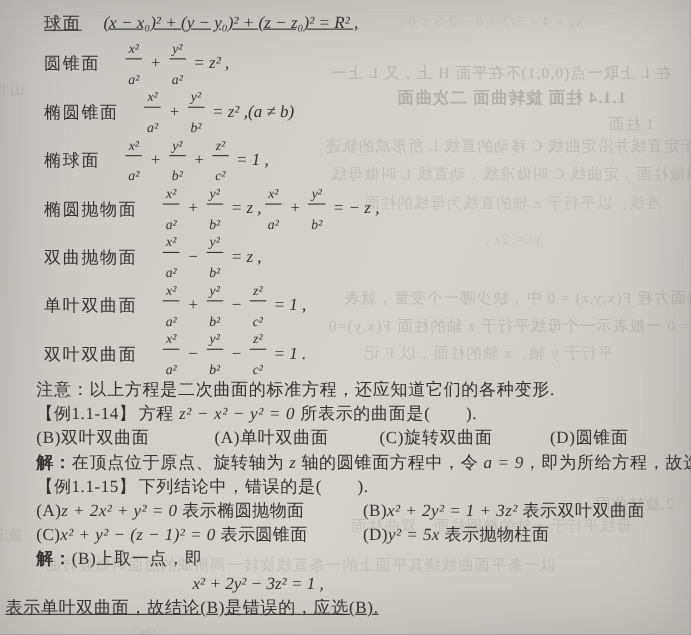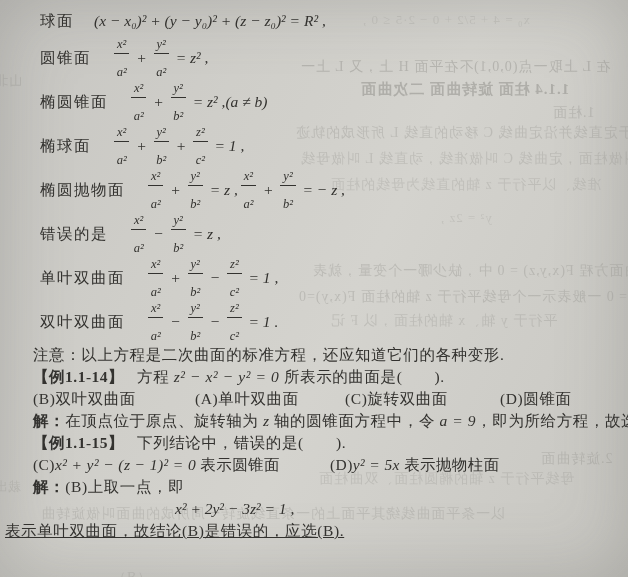--- a/index.html
+++ b/index.html
@@ -15,34 +15,34 @@
     position:absolute;white-space:nowrap;color:#8d8c87;
     filter:blur(0.7px);letter-spacing:1px;
     font-family:"Liberation Serif","DejaVu Serif",serif;
   }
   .bleed.mirror{transform:scaleX(-1);}
   .content{position:absolute;inset:0;padding:6px 8px 0 5px;}
   .surface-row{
     display:flex;align-items:center;height:44px;padding-left:35px;
     font-size:15.5px;
   }
-  .surface-row.short{height:30px;}
+  .surface-row.short{height:30px;text-decoration:underline;}
   .s-label{letter-spacing:1.5px;margin-right:20px;white-space:nowrap;}
   .s-formula{display:flex;align-items:center;}
   .s-formula .m{display:inline-flex;align-items:center;white-space:pre;}
   .m{font-style:italic;font-family:"Liberation Serif","DejaVu Serif",serif;}
   .frac{display:inline-flex;flex-direction:column;align-items:center;line-height:1;margin:16px 3px;vertical-align:middle;}
   .frac .fn{display:block;font-size:12.5px;padding:0 3px 2px 3px;border-bottom:1px solid #33322f;}
   .frac .fd{display:block;font-size:12.5px;padding-top:12px;}
   .para{
     font-size:15.5px;line-height:22px;margin:0;padding-left:28px;
     letter-spacing:0.6px;white-space:nowrap;
   }
   .para.flush{padding-left:0;text-decoration:underline;}
-  .ex-tag{font-weight:bold;margin-right:13px;letter-spacing:0.5px;}
+  .ex-tag{font-weight:normal;margin-right:2px;letter-spacing:0.5px;}
   .sol-lead{font-weight:bold;}
   .opts-4{
     display:grid;grid-template-columns:162px 150px 155px auto;
     padding-left:28px;font-size:15.5px;line-height:22px;letter-spacing:0.6px;white-space:nowrap;
   }
   .opts-2{
     display:grid;grid-template-columns:297px auto;
     padding-left:28px;font-size:15.5px;line-height:22px;letter-spacing:0.4px;white-space:nowrap;
   }
   .eq{padding-left:170px;font-size:15.5px;line-height:22px;margin:0;}
@@ -98,21 +98,21 @@
           <span class="m"><span class="frac"><span class="fn">x²</span><span class="fd">a²</span></span> + <span class="frac"><span class="fn">y²</span><span class="fd">b²</span></span> + <span class="frac"><span class="fn">z²</span><span class="fd">c²</span></span> = 1 ,</span>
         </span>
     </div>
     <div class="surface-row">
       <span class="s-label">椭圆抛物面</span>
       <span class="s-formula">
           <span class="m"><span class="frac"><span class="fn">x²</span><span class="fd">a²</span></span> + <span class="frac"><span class="fn">y²</span><span class="fd">b²</span></span> = z ,<span class="frac"><span class="fn">x²</span><span class="fd">a²</span></span> + <span class="frac"><span class="fn">y²</span><span class="fd">b²</span></span> = − z ,</span>
         </span>
     </div>
     <div class="surface-row">
-      <span class="s-label">错误的是</span>
+      <span class="s-label">双曲抛物面</span>
       <span class="s-formula">
           <span class="m"><span class="frac"><span class="fn">x²</span><span class="fd">a²</span></span> − <span class="frac"><span class="fn">y²</span><span class="fd">b²</span></span> = z ,</span>
         </span>
     </div>
     <div class="surface-row">
       <span class="s-label">单叶双曲面</span>
       <span class="s-formula">
           <span class="m"><span class="frac"><span class="fn">x²</span><span class="fd">a²</span></span> + <span class="frac"><span class="fn">y²</span><span class="fd">b²</span></span> − <span class="frac"><span class="fn">z²</span><span class="fd">c²</span></span> = 1 ,</span>
         </span>
     </div>
@@ -132,20 +132,24 @@
       <span>(A)单叶双曲面</span>
       <span>(C)旋转双曲面</span>
       <span>(D)圆锥面</span>
     </div>
 
     <p class="para"><span class="sol-lead">解：</span><span>在顶点位于原点、旋转轴为 <span class="m">z</span> 轴的圆锥面方程中，令 <span class="m">a = 9</span>，即为所给方程，故选(D).</span></p>
 
     <p class="para"><span class="ex-tag">【例1.1-15】</span><span>下列结论中，错误的是(　　).</span></p>
 
     <div class="opts-2">
+      <span>(A)<span class="m">z + 2x² + y² = 0</span> 表示椭圆抛物面</span>
+      <span>(B)<span class="m">x² + 2y² = 1 + 3z²</span> 表示双叶双曲面</span>
+    </div>
+    <div class="opts-2">
       <span>(C)<span class="m">x² + y² − (z − 1)² = 0</span> 表示圆锥面</span>
       <span>(D)<span class="m">y² = 5x</span> 表示抛物柱面</span>
     </div>
 
     <p class="para"><span class="sol-lead">解：</span><span>(B)上取一点，即</span></p>
 
     <p class="eq"><span class="m">x² + 2y² − 3z² = 1 ,</span></p>
 
     <p class="para flush">表示单叶双曲面，故结论(B)是错误的，应选(B).</p>
 

